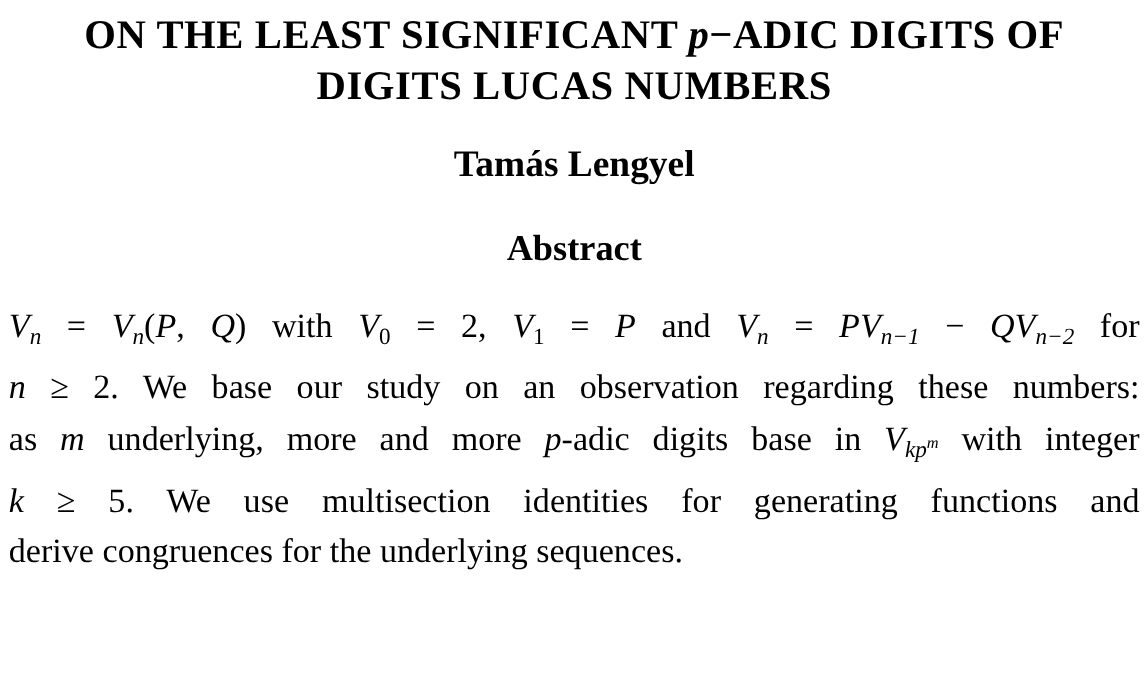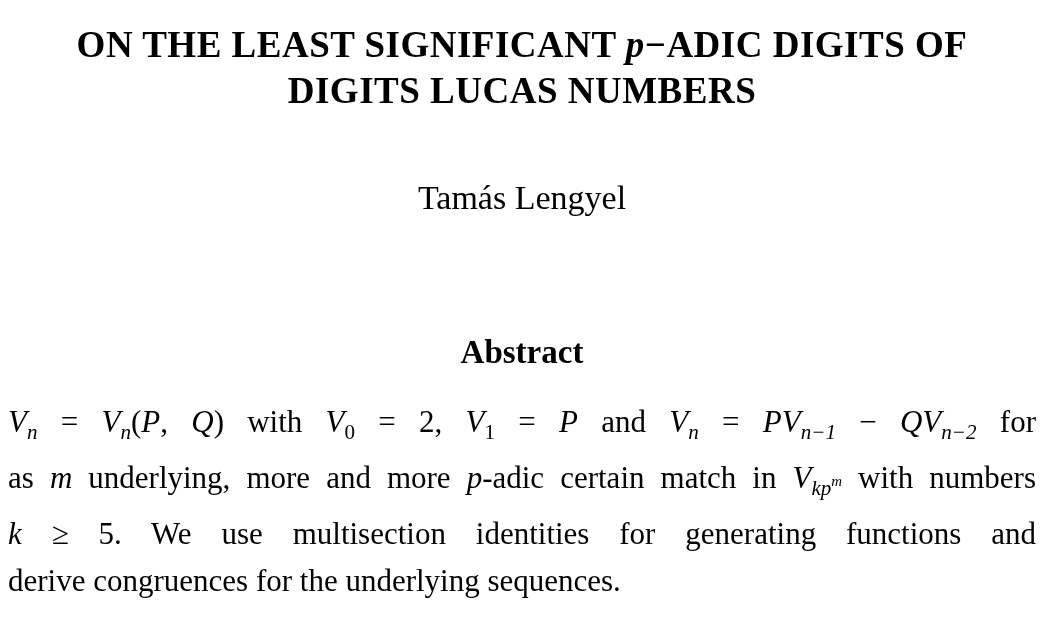--- a/index.html
+++ b/index.html
@@ -9,38 +9,38 @@
     color: #000000;
   }
   body {
     width: 1044px;
     height: 631px;
     overflow: hidden;
     font-family: "Liberation Serif", "DejaVu Serif", serif;
   }
   .page { width: 100%; height: 100%; }
   .title {
-    margin: 16px;
+    margin: 4px;
     padding-top: 6px;
     text-align: center;
     font-weight: bold;
     font-size: 37px;
     line-height: 46px;
     letter-spacing: 0.5px;
   }
   .tline { display: block; }
   .author {
-    margin-top: 64px;
+    margin-top: 28px;
     text-align: center;
     font-size: 34px;
     line-height: 40px;
-    font-weight: normal;
+    font-weight: bold;
   }
   .abs-head {
-    margin: 114px 0 0 0;
+    margin: 36px 0 0 0;
     text-align: center;
     font-weight: bold;
     font-size: 33px;
     line-height: 40px;
   }
   .abs-body {
     margin-top: 27px;
     padding: 0 8px;
     font-size: 31px;
     line-height: 46.5px;
@@ -61,18 +61,19 @@
     <span class="tline"><span>ON THE LEAST SIGNIFICANT </span><span class="it">p</span><span>−ADIC DIGITS OF</span></span>
     <span class="tline">DIGITS LUCAS NUMBERS</span>
   </h1>
 
   <div class="author">Tamás Lengyel</div>
 
   <h2 class="abs-head">Abstract</h2>
 
   <div class="abs-body">
     <div class="aline just"><span class="it">V</span><span class="it sb">n</span><span> = </span><span class="it">V</span><span class="it sb">n</span><span>(</span><span class="it">P</span><span>, </span><span class="it">Q</span><span>) with </span><span class="it">V</span><span class="sb">0</span><span> = 2, </span><span class="it">V</span><span class="sb">1</span><span> = </span><span class="it">P</span><span> and </span><span class="it">V</span><span class="it sb">n</span><span> = </span><span class="it">PV</span><span class="it sb">n−1</span><span> − </span><span class="it">QV</span><span class="it sb">n−2</span><span> for</span></div>
-    <div class="aline just"><span>as </span><span class="it">m</span><span> underlying, more and more </span><span class="it">p</span><span>-adic certain match in </span><span class="it">V</span><span class="it sb">kp</span><span class="it sb2">m</span><span> with numbers</span></div>
+    <div class="aline just"><span class="it">n</span><span> ≥ 2.  We base our study on an observation regarding these numbers:</span></div>
+    <div class="aline just"><span>as </span><span class="it">m</span><span> underlying, more and more </span><span class="it">p</span><span>-adic digits base in </span><span class="it">V</span><span class="it sb">kp</span><span class="it sb2">m</span><span> with integer</span></div>
     <div class="aline just"><span class="it">k</span><span> ≥ 5.  We use multisection identities for generating functions and</span></div>
     <div class="aline last"><span>derive congruences for the underlying sequences.</span></div>
   </div>
 
 </div>
 
 </body></html>

